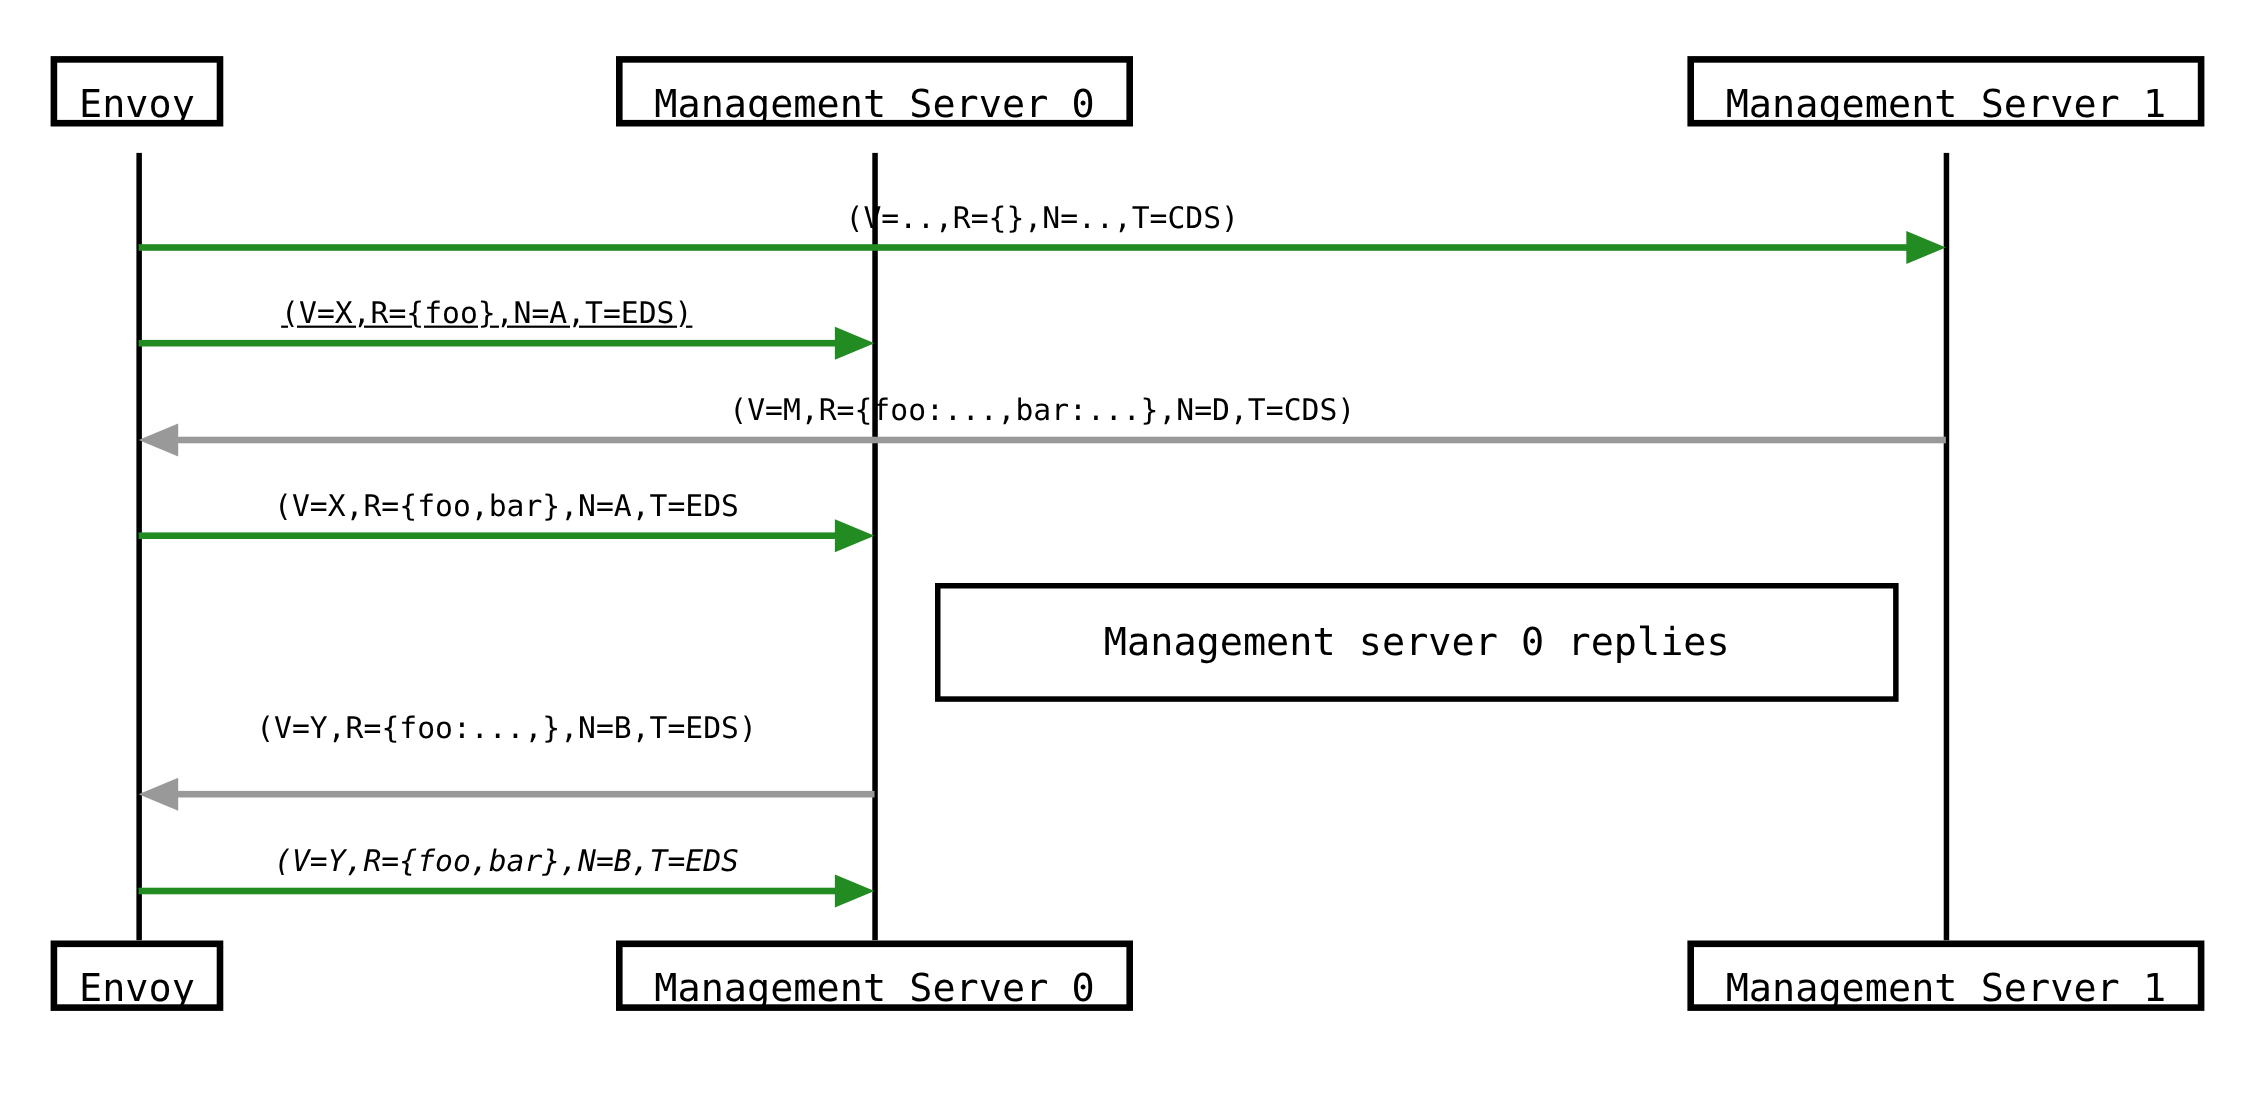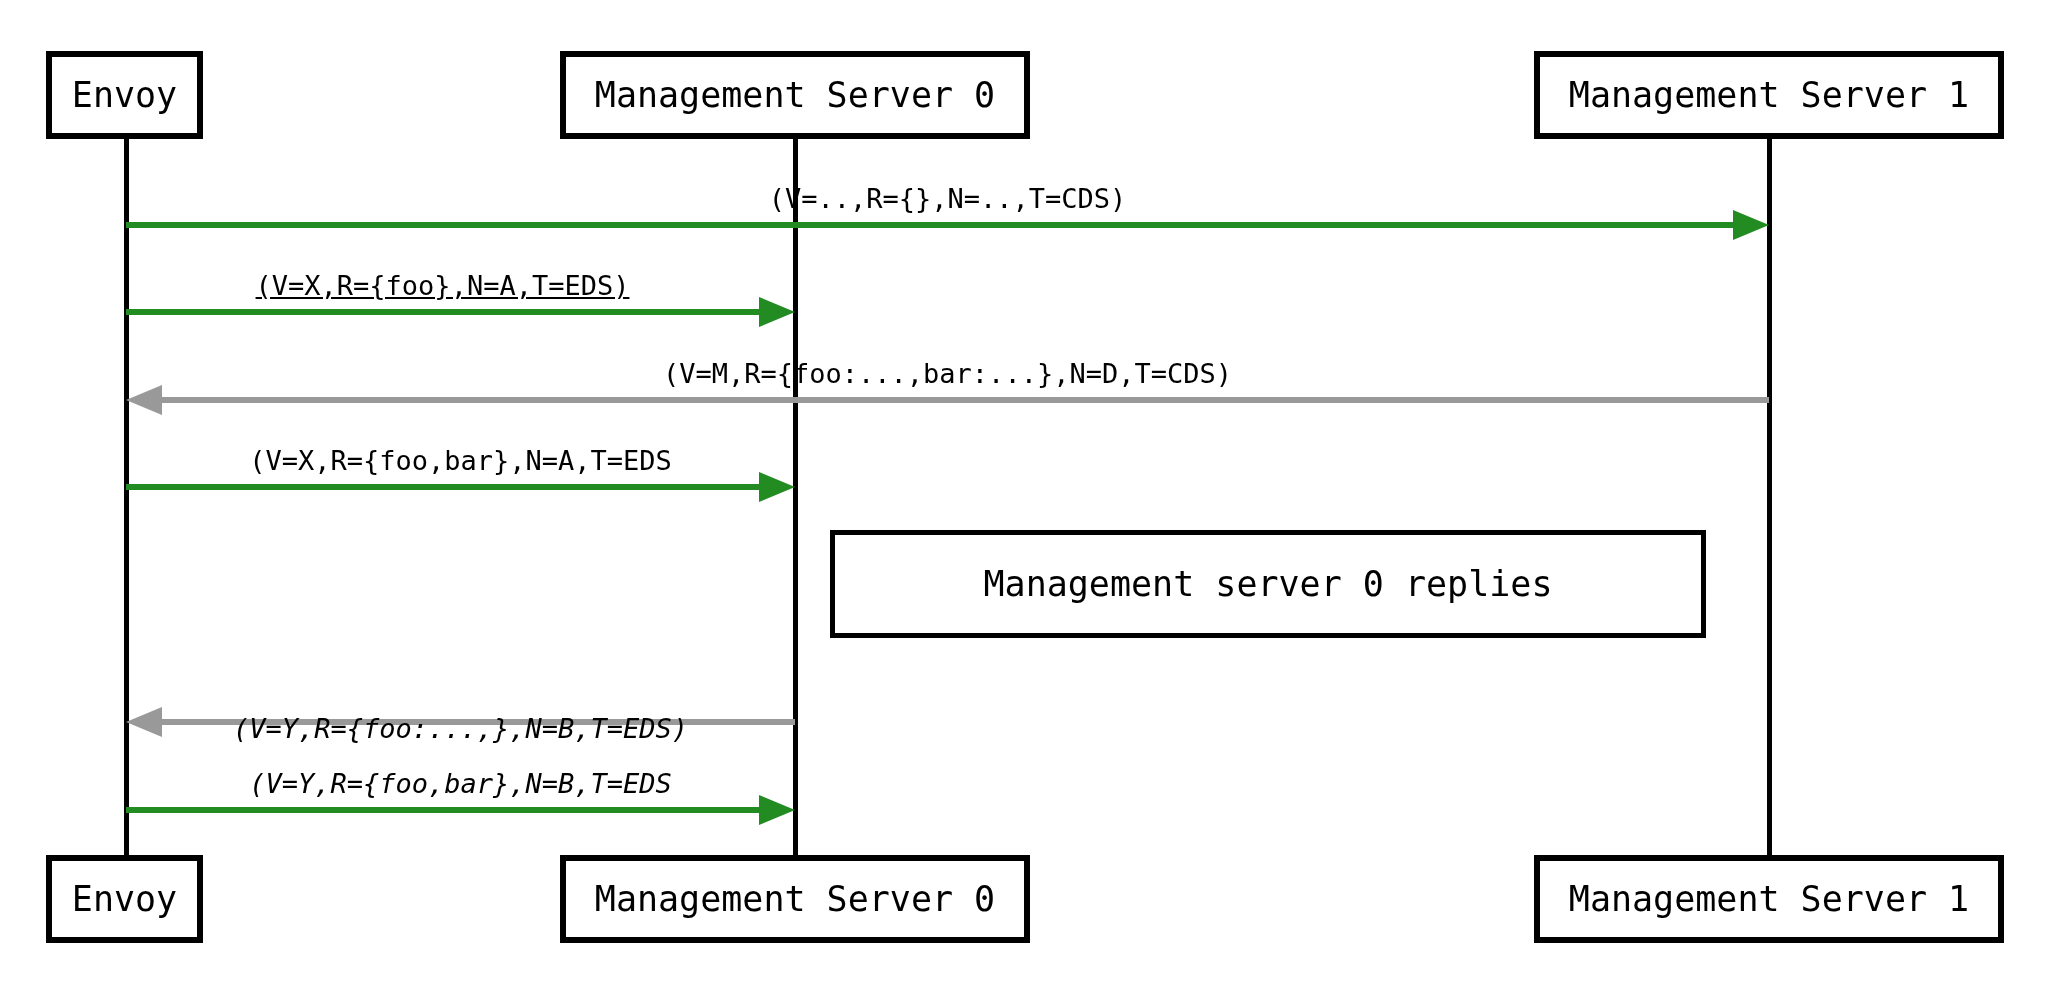--- a/index.html
+++ b/index.html
@@ -11,21 +11,21 @@
   .diagram {
     position: relative;
     width: 2048px;
     height: 996px;
     background: #ffffff;
     overflow: hidden;
   }
   .actor {
     position: absolute;
     box-sizing: border-box;
-    height: 88px;
+    height: 64px;
     background: #ffffff;
     border: 6px solid #000000;
     color: #000000;
     font-size: 35px;
     text-align: center;
     line-height: 76px;
     white-space: nowrap;
     z-index: 5;
   }
   .lifeline {
@@ -74,20 +74,21 @@
     box-sizing: border-box;
     background: #ffffff;
     border: 5px solid #000000;
     color: #000000;
     font-size: 35px;
     text-align: center;
     z-index: 6;
     display: flex;
     flex-direction: column;
     justify-content: center;
+    margin-left: 20px;
   }
   .note-line {
     line-height: 48px;
     white-space: nowrap;
   }
 </style>
 </head>
 <body>
 
 <div class="diagram">
@@ -113,21 +114,21 @@
   <div class="arrow-left" style="left: 126px; top: 385px; border-right-color: rgb(153, 153, 153);"></div>
 
   <div class="msg-label" style="left:126px;top:440px;width:669px;">(V=X,R={foo,bar},N=A,T=EDS</div>
   <div class="msg-line" style="left: 126px; top: 484px; width: 639px; background: rgb(34, 139, 34);"></div>
   <div class="arrow-right" style="left: 759px; top: 472px; border-left-color: rgb(34, 139, 34);"></div>
 
   <div class="note" style="left:830px;top:530px;width:876px;height:108px;">
     <div class="note-line">Management server 0 replies</div>
   </div>
 
-  <div class="msg-label" style="left:126px;top:708px;width:669px;font-style:italic;">(V=Y,R={foo:...,},N=B,T=EDS)</div>
+  <div class="msg-label" style="left:126px;top:642px;width:669px;">(V=Y,R={foo:...,},N=B,T=EDS)</div>
   <div class="msg-line" style="left: 156px; top: 719px; width: 639px; background: rgb(153, 153, 153);"></div>
   <div class="arrow-left" style="left: 126px; top: 707px; border-right-color: rgb(153, 153, 153);"></div>
 
   <div class="msg-label" style="left:126px;top:763px;width:669px;font-style:italic;">(V=Y,R={foo,bar},N=B,T=EDS</div>
   <div class="msg-line" style="left: 126px; top: 807px; width: 639px; background: rgb(34, 139, 34);"></div>
   <div class="arrow-right" style="left: 759px; top: 795px; border-left-color: rgb(34, 139, 34);"></div>
 
   <div class="actor" style="left:46px;  top:855px; width:157px;">Envoy</div>
   <div class="actor" style="left:560px; top:855px; width:470px;">Management Server 0</div>
   <div class="actor" style="left:1534px;top:855px; width:470px;">Management Server 1</div>

